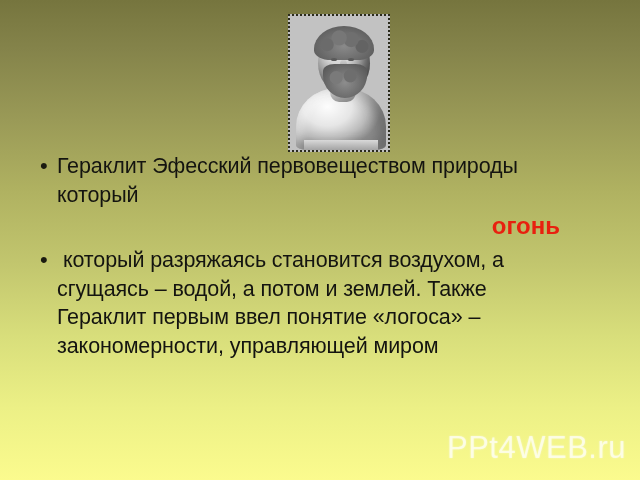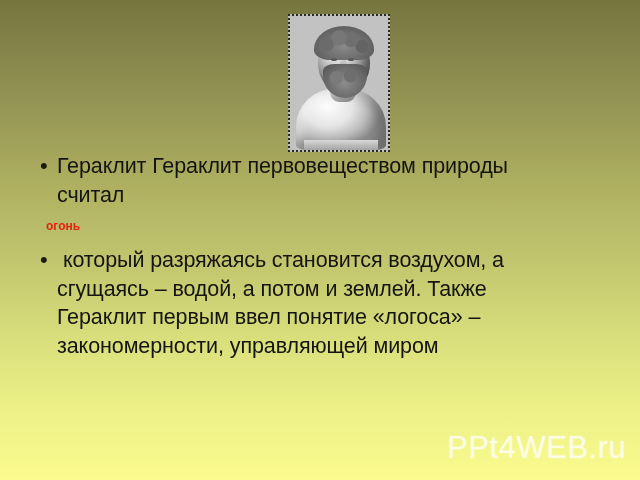--- a/index.html
+++ b/index.html
@@ -153,22 +153,22 @@
   }
   .bullet-text {
     flex: 1 1 auto;
     font-size: 21.5px;
     line-height: 28.5px;
     color: #141410;
     letter-spacing: -0.1px;
     white-space: pre-wrap;
   }
   #fire-line {
-    text-align: left;
-    font-size: 12px;
+    text-align: right;
+    font-size: 24px;
     font-weight: bold;
     line-height: 34px;
     color: #e8200f;
     padding-left: 6px;
   }
   #para-two {
     margin-top: 3px;
   }
 
   
@@ -200,21 +200,21 @@
       <div class="bust-nose"></div>
       <div class="bust-beard"></div>
       <div class="bust-pedestal"></div>
     </div>
   </div>
 
   <div id="body-text">
 
     <div class="bullet-row">
       <div class="bullet-dot">•</div>
-      <div class="bullet-text">Гераклит Гераклит первовеществом природы  считал</div>
+      <div class="bullet-text">Гераклит Эфесский первовеществом природы  который</div>
     </div>
 
     <div id="fire-line">огонь</div>
 
     <div class="bullet-row" id="para-two">
       <div class="bullet-dot">•</div>
       <div class="bullet-text"> который разряжаясь становится воздухом, а сгущаясь – водой, а потом и землей. Также Гераклит первым ввел понятие «логоса» – закономерности, управляющей миром</div>
     </div>
 
   </div>

